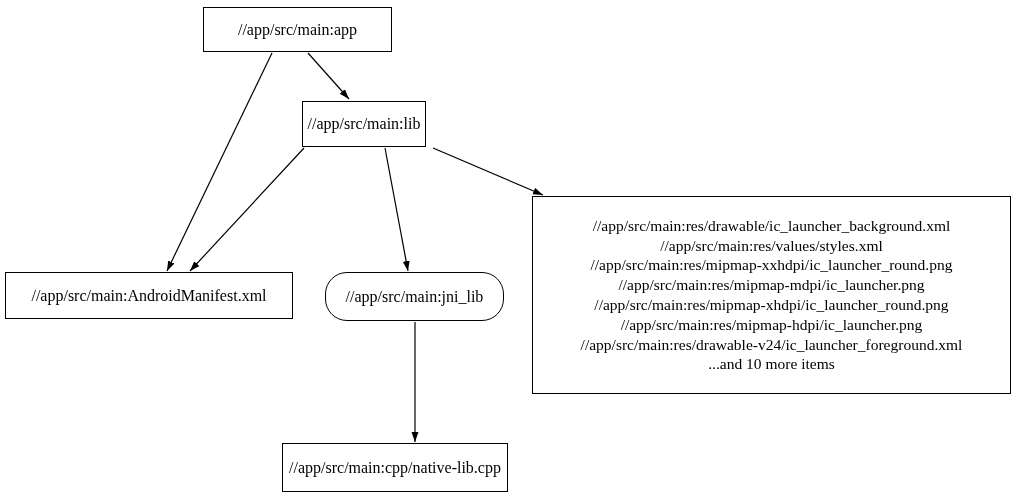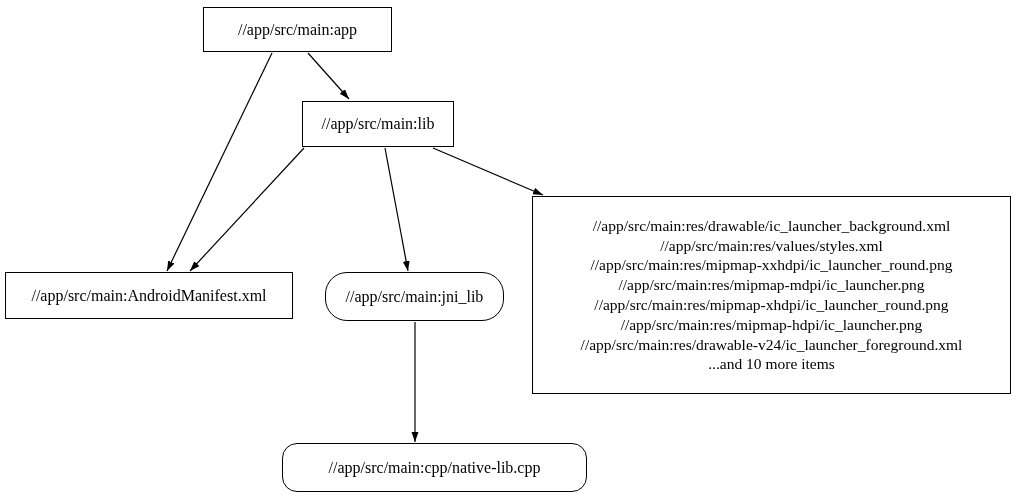--- a/index.html
+++ b/index.html
@@ -33,24 +33,24 @@
     border: 1px solid #000000;
     background: #ffffff;
     display: flex;
     align-items: center;
     justify-content: center;
     text-align: center;
     font-size: 16px;
     white-space: nowrap;
   }
   .node-app      { left: 203px; top: 7px;   width: 189px; height: 45px; }
-  .node-lib      { left: 302px; top: 101px; width: 152px; height: 46px; }
+  .node-lib      { left: 302px; top: 101px; width: 124px; height: 46px; }
   .node-manifest { left: 5px;   top: 272px; width: 288px; height: 47px; }
   .node-jni      { left: 325px; top: 272px; width: 179px; height: 49px; border-radius: 22px; }
-  .node-cpp      { left: 282px; top: 443px; width: 305px; height: 49px; border-radius: 15px; }
+  .node-cpp      { left: 282px; top: 443px; width: 226px; height: 49px; }
   .node-res {
     left: 532px; top: 196px; width: 479px; height: 198px;
     flex-direction: column;
     font-size: 15.5px;
     line-height: 19.8px;
   }
   .res-line { white-space: nowrap; }
 </style>
 </head>
 <body>

